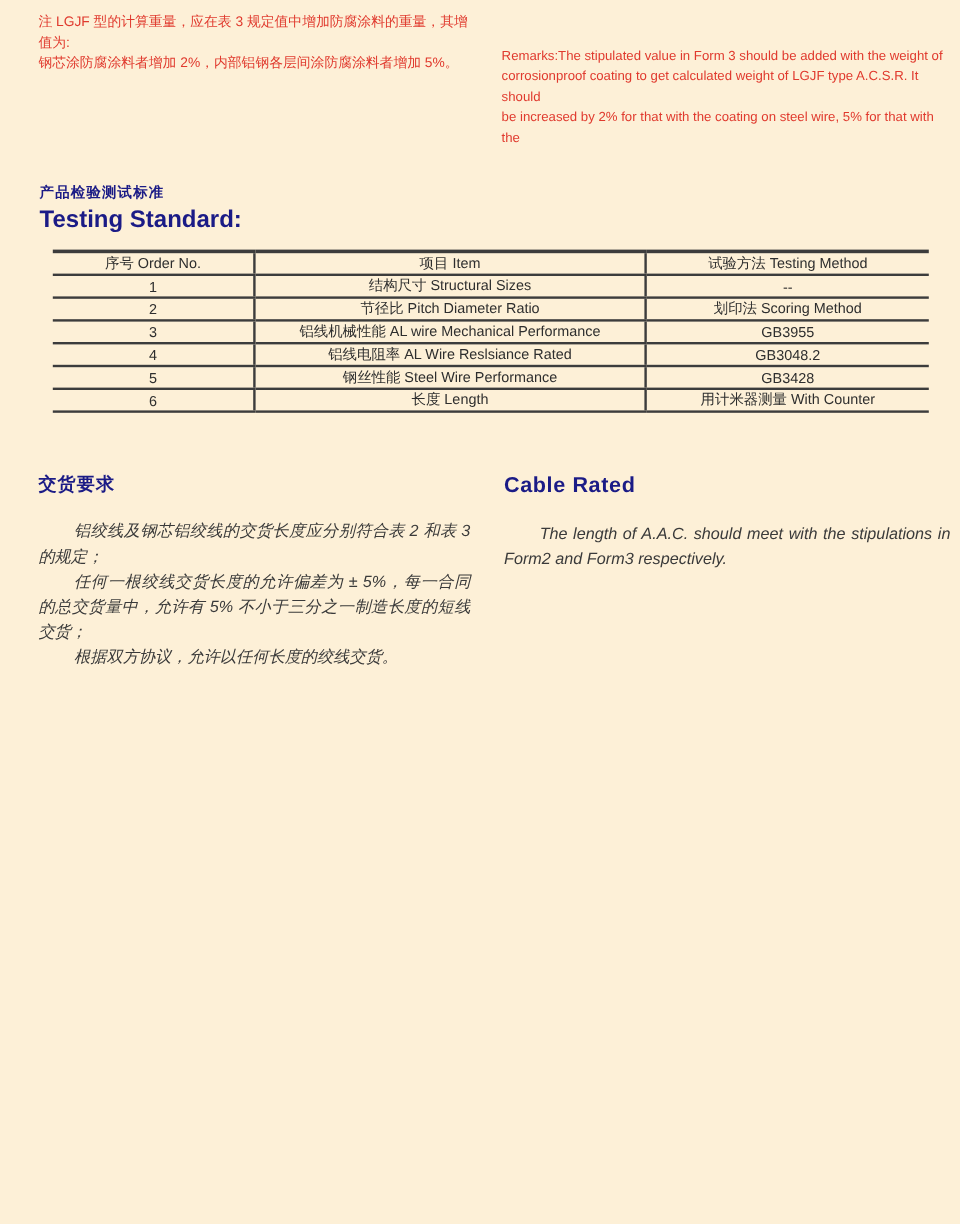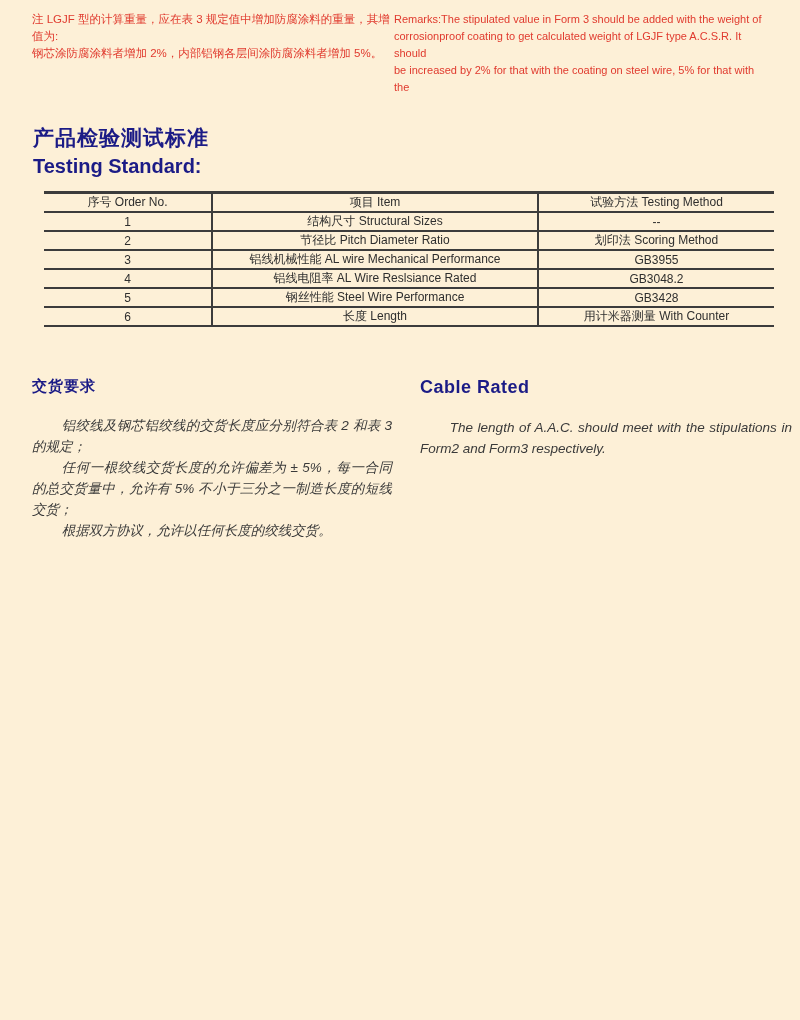--- a/index.html
+++ b/index.html
@@ -14,41 +14,43 @@
     margin: 0 auto;
     background: #fdf0d7;
     overflow: hidden;
     box-sizing: border-box;
   }
 
   
   .top-notes {
     display: flex;
     padding: 11px 10px 0 32px;
+    justify-content: space-between;
   }
   .note-cn {
     width: 362px;
     flex: 0 0 362px;
     color: #e03a2e;
     font-size: 11.5px;
     line-height: 17px;
   }
   .note-en {
     width: 372px;
     flex: 0 0 372px;
     color: #e03a2e;
     font-size: 11px;
     line-height: 17px;
+    margin-top: 28px;
   }
 
   
   .ts-heading { margin: 28px 0 0 33px; }
   .ts-title-cn {
     color: #1b1b86;
-    font-size: 21px;
+    font-size: 12px;
     font-weight: bold;
     letter-spacing: 1px;
   }
   .ts-title-en {
     color: #1b1b86;
     font-size: 20px;
     font-weight: bold;
     margin-top: 3px;
   }
 

